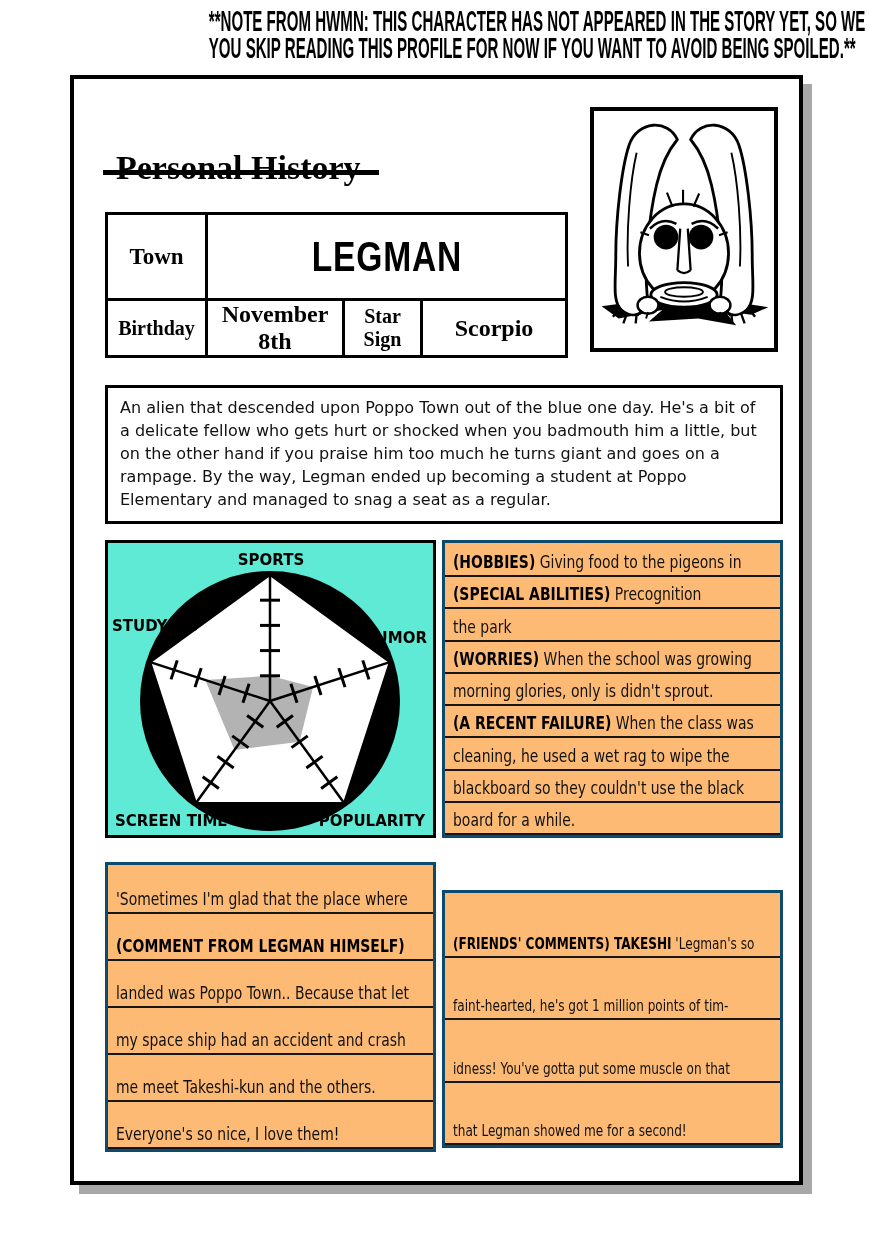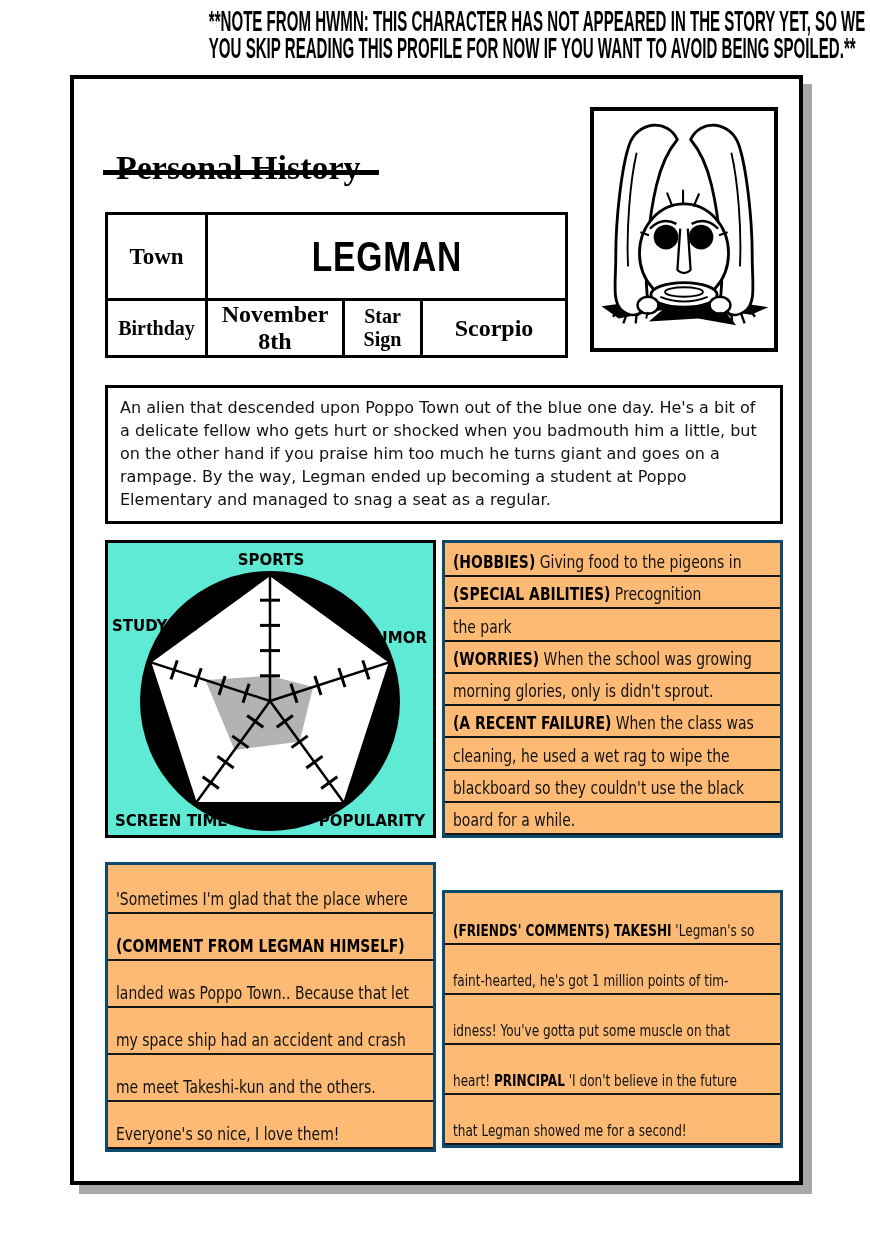--- a/index.html
+++ b/index.html
@@ -251,21 +251,18 @@
         <div class="line">
           <span class="hw"><b>(FRIENDS' COMMENTS) TAKESHI</b><span> 'Legman's so</span></span>
         </div>
         <div class="line">
           <span class="hw"><span>faint-hearted, he's got 1 million points of tim-</span></span>
         </div>
         <div class="line">
           <span class="hw"><span>idness! You've gotta put some muscle on that</span></span>
         </div>
         <div class="line">
-          <span class="hw"><span>heart! </span><b>PRINCIPAL</b><span> 'I don't believe in the future</span></span>
-        </div>
-        <div class="line">
           <span class="hw"><span>that Legman showed me for a second!</span></span>
         </div>
       </div>
   </div>
 
 </div>
 
 </body></html>

